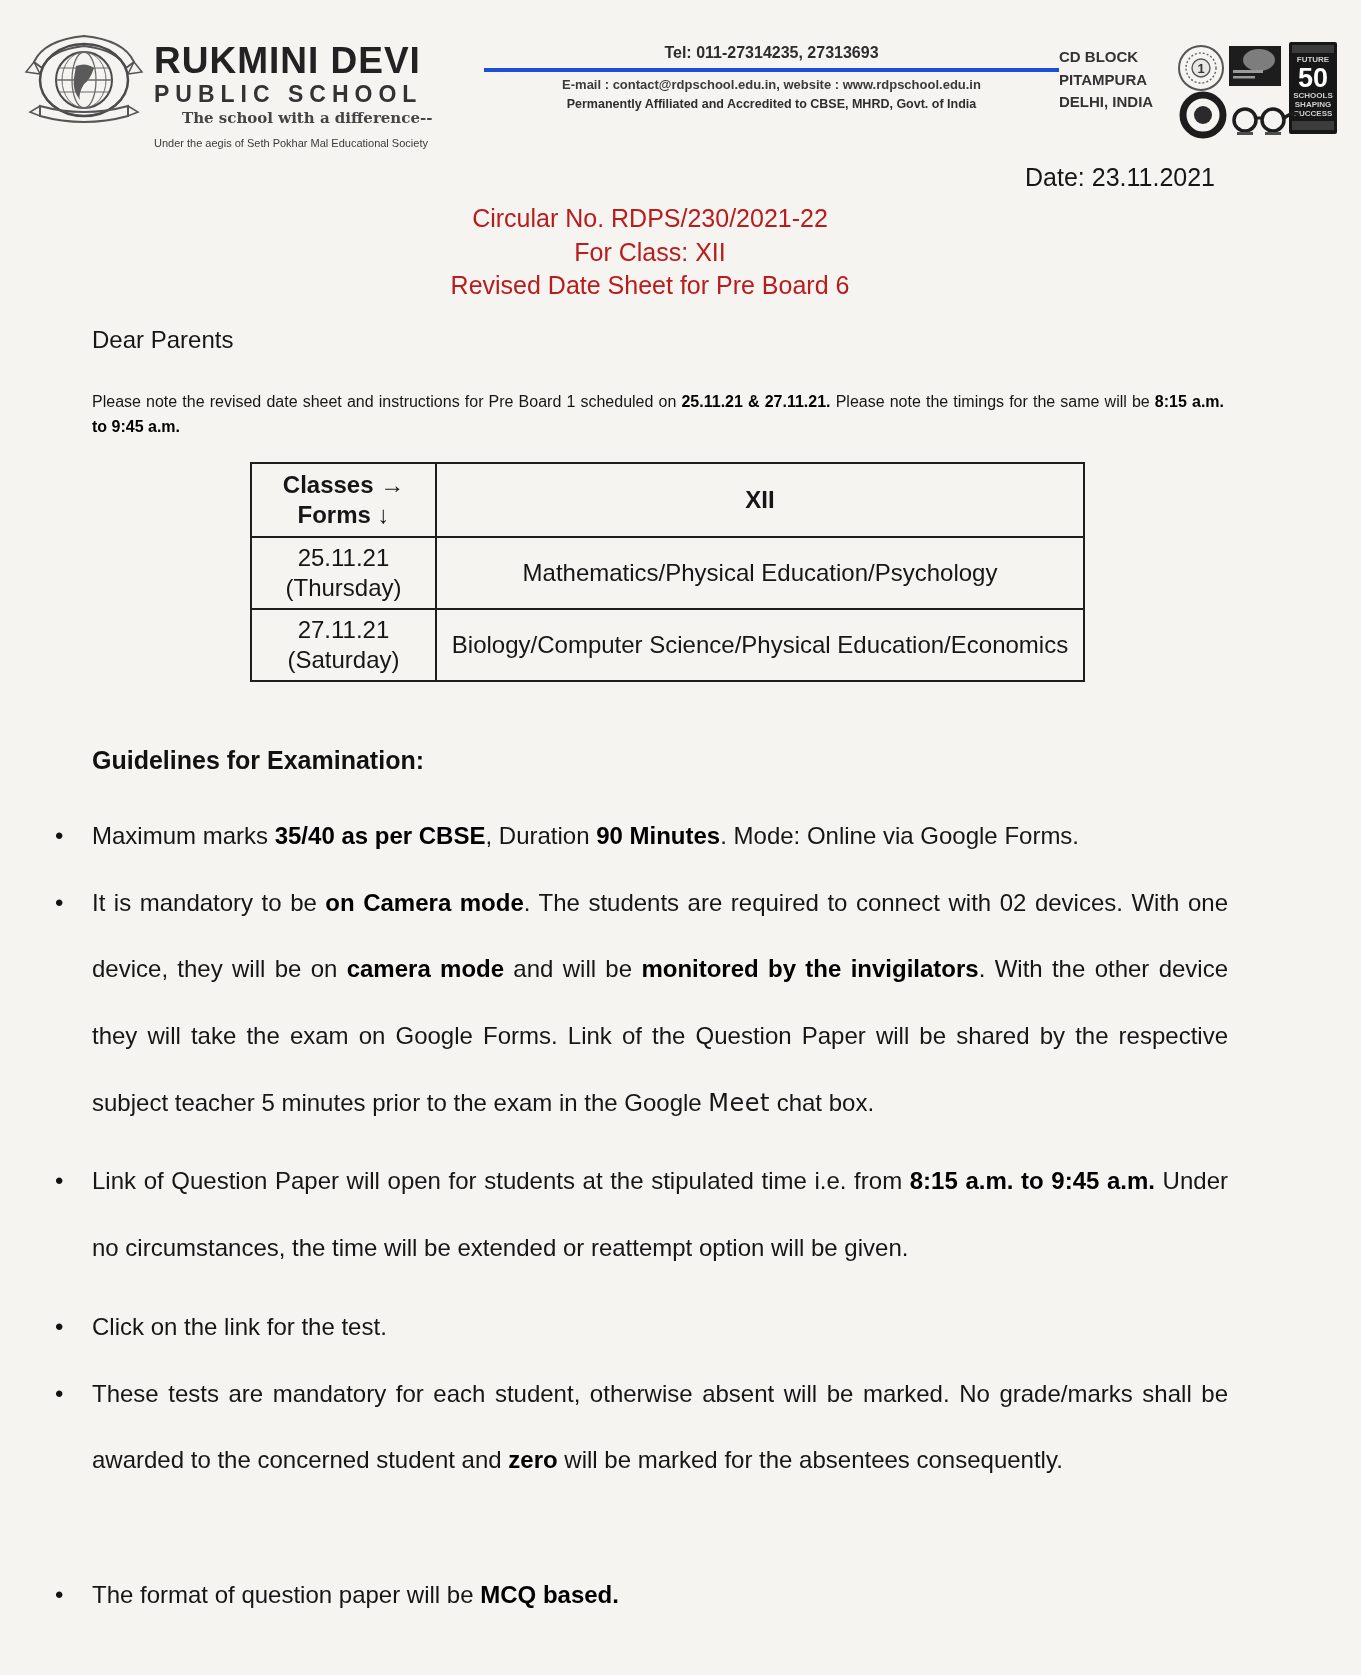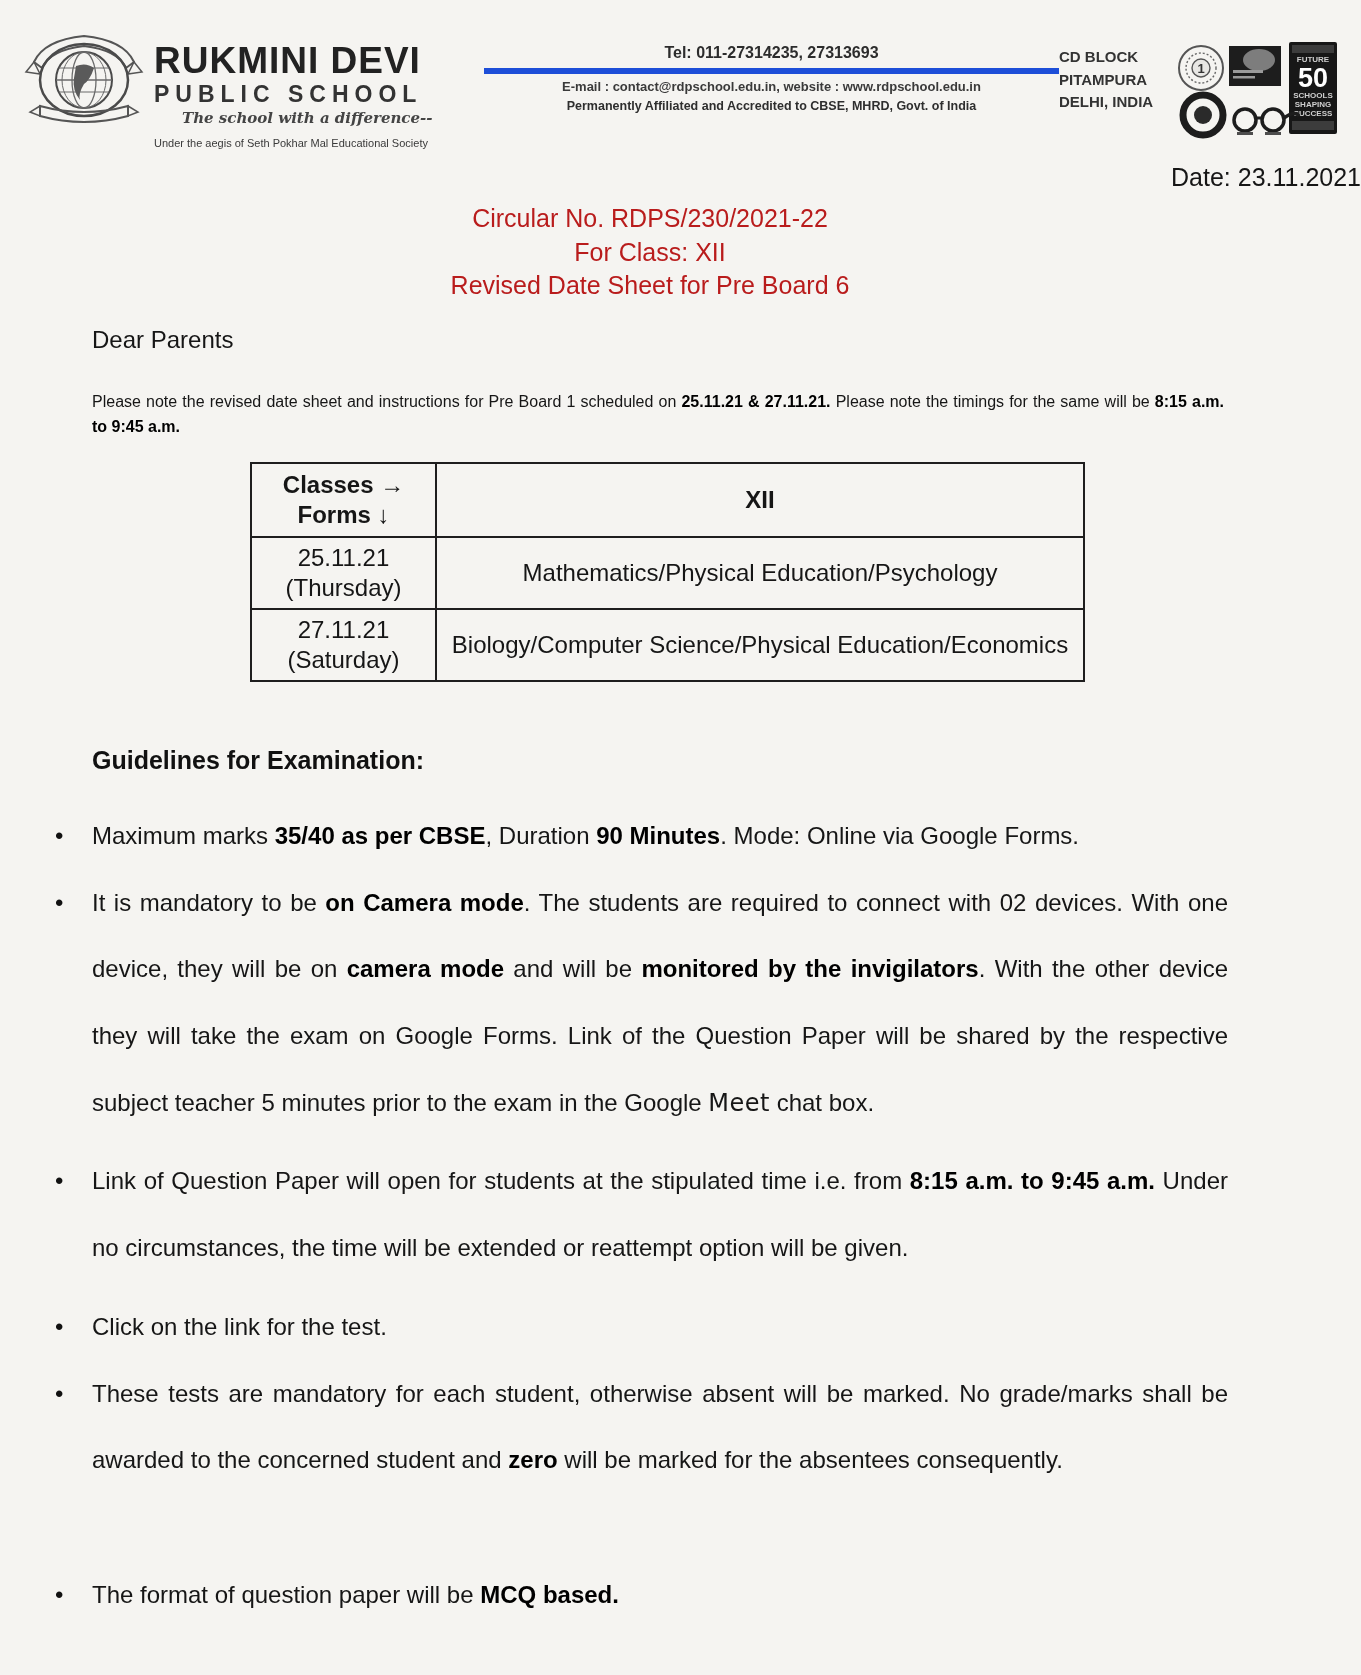--- a/index.html
+++ b/index.html
@@ -12,31 +12,31 @@
     overflow:hidden;
   }
   .page { padding:28px 0 0 0; }
 
   
   .header { display:flex; align-items:flex-start; padding:0 18px 0 20px; }
   .logo-wrap { width:128px; height:108px; flex:0 0 auto; }
   .namecol { flex:0 0 330px; padding-top:14px; margin-left:6px; }
   .school-name { font-size:37px; font-weight:700; letter-spacing:1px; color:#222; line-height:1; }
   .school-sub { font-size:23px; font-weight:700; letter-spacing:6px; color:#333; line-height:1.15; margin-top:2px; }
-  .tagline { font-family:"DejaVu Serif", serif; font-style:italic; font-weight:700; font-size:15px; color:#444; margin:2px 0 0 28px; }
+  .tagline { font-family:"DejaVu Serif", serif; font-weight:700; font-size:15px; color:#444; margin:2px 0 0 28px; }
   .aegis { font-size:11px; font-weight:400; color:#3a3a3a; margin-top:10px; }
   .contact { flex:1 1 auto; text-align:center; padding-top:16px; }
   .contact .tel { font-size:16px; font-weight:700; color:#2c2c2c; }
-  .contact .email { font-size:13px; font-weight:700; color:#3a3a3a; margin-top:6px; border-top:6px solid #1d4ed8; padding-top:5px; }
+  .contact .email { font-size:13px; font-weight:700; color:#3a3a3a; margin-top:6px; border-top:4px solid #1d4ed8; padding-top:5px; }
   .contact .affil { font-size:12.5px; font-weight:700; color:#2e2e2e; margin-top:5px; }
   .address { flex:0 0 112px; padding-top:18px; text-align:left; font-size:15px; font-weight:700; color:#333; line-height:1.5; }
   .badges { flex:0 0 172px; padding-top:12px; }
 
   
-  .date-line { text-align:right; font-size:25px; margin-top:14px; color:#161616; }
+  .date-line { text-align:right; font-size:25px; padding-right:146px; margin-top:14px; color:#161616; }
   .center-block { text-align:center; font-size:25px; margin-top:10px; line-height:1.33; color:#b91c1c; width:1300px; margin-left:0; }
   .salutation { font-size:24px; margin:24px 0 0 92px; color:#161616; }
 
   
   .intro { width:1132px; margin:36px 0 0 92px; font-size:16px; line-height:1.55; text-align:justify; color:#161616; }
   .intro span[data-b], .b { font-weight:700; color:#000; }
 
   
   .sheet-table { border-collapse:collapse; margin:22px 0 0 250px; }
   .sheet-table th, .sheet-table td { border:2.5px solid #1e1e1e; text-align:center; font-size:24px; color:#161616; }

